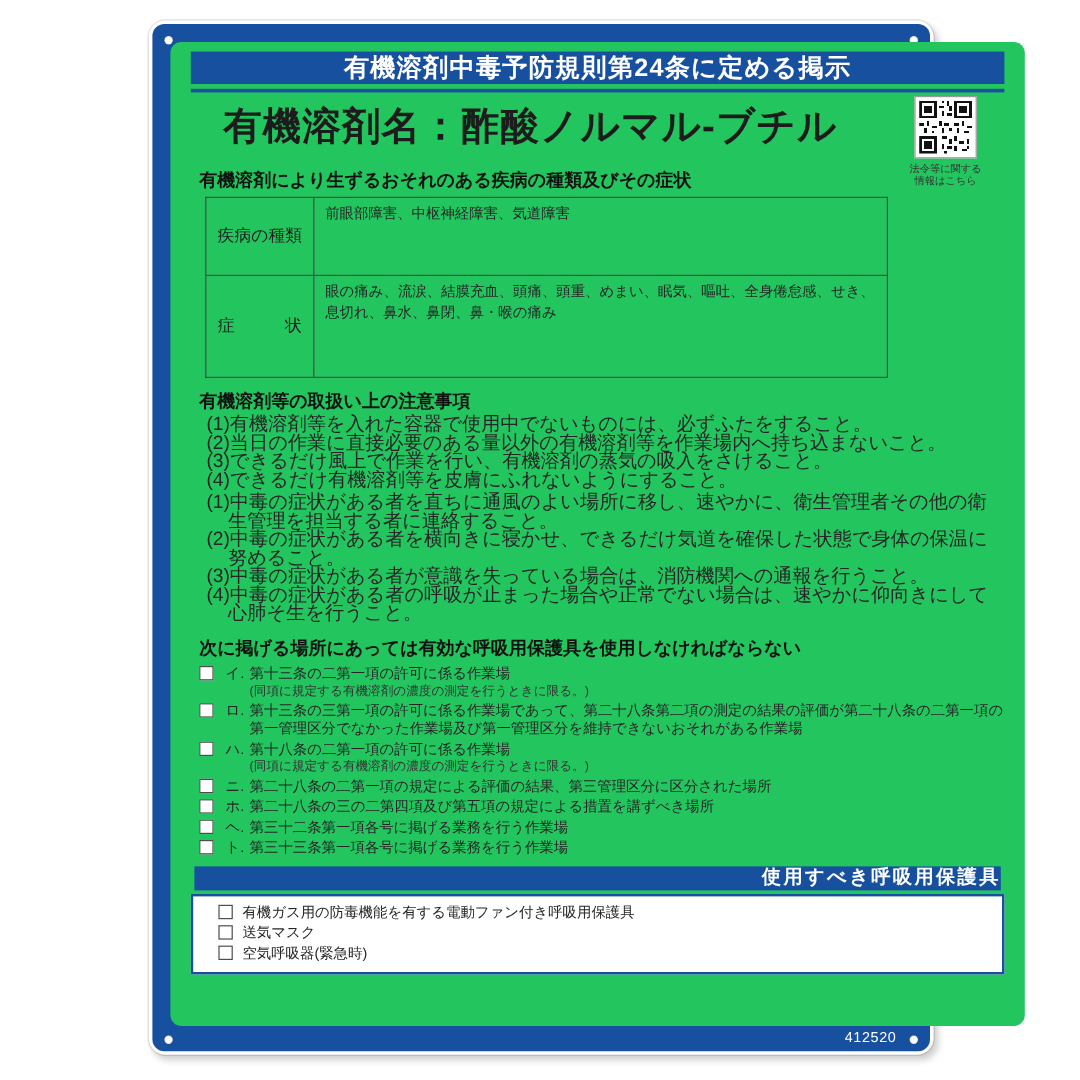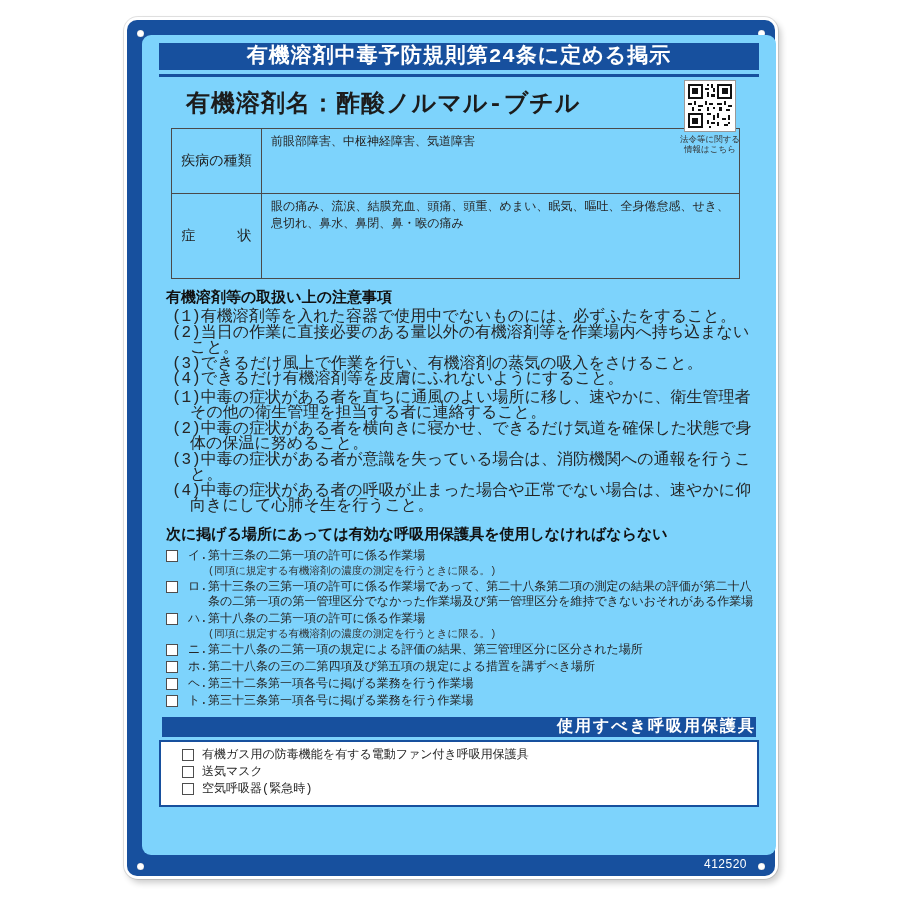--- a/index.html
+++ b/index.html
@@ -13,42 +13,42 @@
   
   .sign {
     position:absolute; left:124px; top:17px; width:654px; height:862px;
     background:#fff; border-radius:14px;
     box-shadow:3px 4px 6px rgba(0,0,0,.20), 0 0 0 1px #e3e3e3;
   }
   .frame {
     position:absolute; inset:3px; background:var(--blue); border-radius:10px;
   }
   .content {
-    position:absolute; left:15px; top:15px; width:634px; height:820px;
-    background:#7dd3fc; border-radius:9px; overflow:hidden;font-family:Liberation Mono, monospace;
+    position:absolute; left:15px; top:15px; width:712px; height:820px;
+    background:#22c55e; border-radius:9px; overflow:hidden;
   }
   .hole {
     position:absolute; width:7px; height:7px; border-radius:50%;
     background:#fff; box-shadow:inset 0 0 1px rgba(0,0,0,.4);
   }
   .hole.tl{left:10px;top:10px}.hole.tr{right:10px;top:10px}
   .hole.bl{left:10px;bottom:6px}.hole.br{right:10px;bottom:6px}
   .prod-no {
     position:absolute; right:28px; bottom:5px; color:#fff;
     font-size:12px; letter-spacing:.5px;
   }
 
   
   .banner1 {
     margin:8px 17px 0; height:27px; line-height:27px; background:var(--blue);
     color:#fff; text-align:center; font-size:21px; font-weight:bold; letter-spacing:1px;
   }
   .rule { margin:4px 17px 0; height:3px; background:var(--blue); }
   .title {
-    margin:10px 110px 0 44px; font-size:24px; font-weight:bold;
+    margin:10px 110px 0 44px; font-size:32px; font-weight:bold;
     color:#1c1c1c; letter-spacing:1px; line-height:36px; white-space:nowrap;
   }
 
   
   .qr-wrap { position:absolute; top:45px; right:34px; width:64px; text-align:center; }
   .qr-box { width:52px; height:52px; margin:0 auto; border:1px solid #999; background:#fff; padding:3px; }
   .qr-box svg { display:block; width:100%; height:100%; }
   .qr-caption { margin-top:3px; font-size:8.5px; line-height:10px; color:#333; white-space:nowrap; }
 
   
@@ -143,20 +143,21 @@
               <rect x="14" y="18" width="1" height="2"></rect>
             <rect x="17" y="19" width="2" height="1"></rect>
               <rect x="19" y="18" width="1" height="1"></rect>
             <rect x="10" y="20" width="1" height="1"></rect>
           </svg>
         </div>
         <div class="qr-caption">法令等に関する</div>
         <div class="qr-caption" style="margin-top:0">情報はこちら</div>
       </div>
 
+      <div class="sec-h mt20">有機溶剤により生ずるおそれのある疾病の種類及びその症状</div>
       <table class="disease">
         <tbody>
           <tr class="r1">
             <td class="lbl">疾病の種類</td>
             <td class="val">前眼部障害、中枢神経障害、気道障害</td>
           </tr>
           <tr class="r2">
             <td class="lbl">症　　　状</td>
             <td class="val">眼の痛み、流涙、結膜充血、頭痛、頭重、めまい、眠気、嘔吐、全身倦怠感、せき、息切れ、鼻水、鼻閉、鼻・喉の痛み</td>
           </tr>

